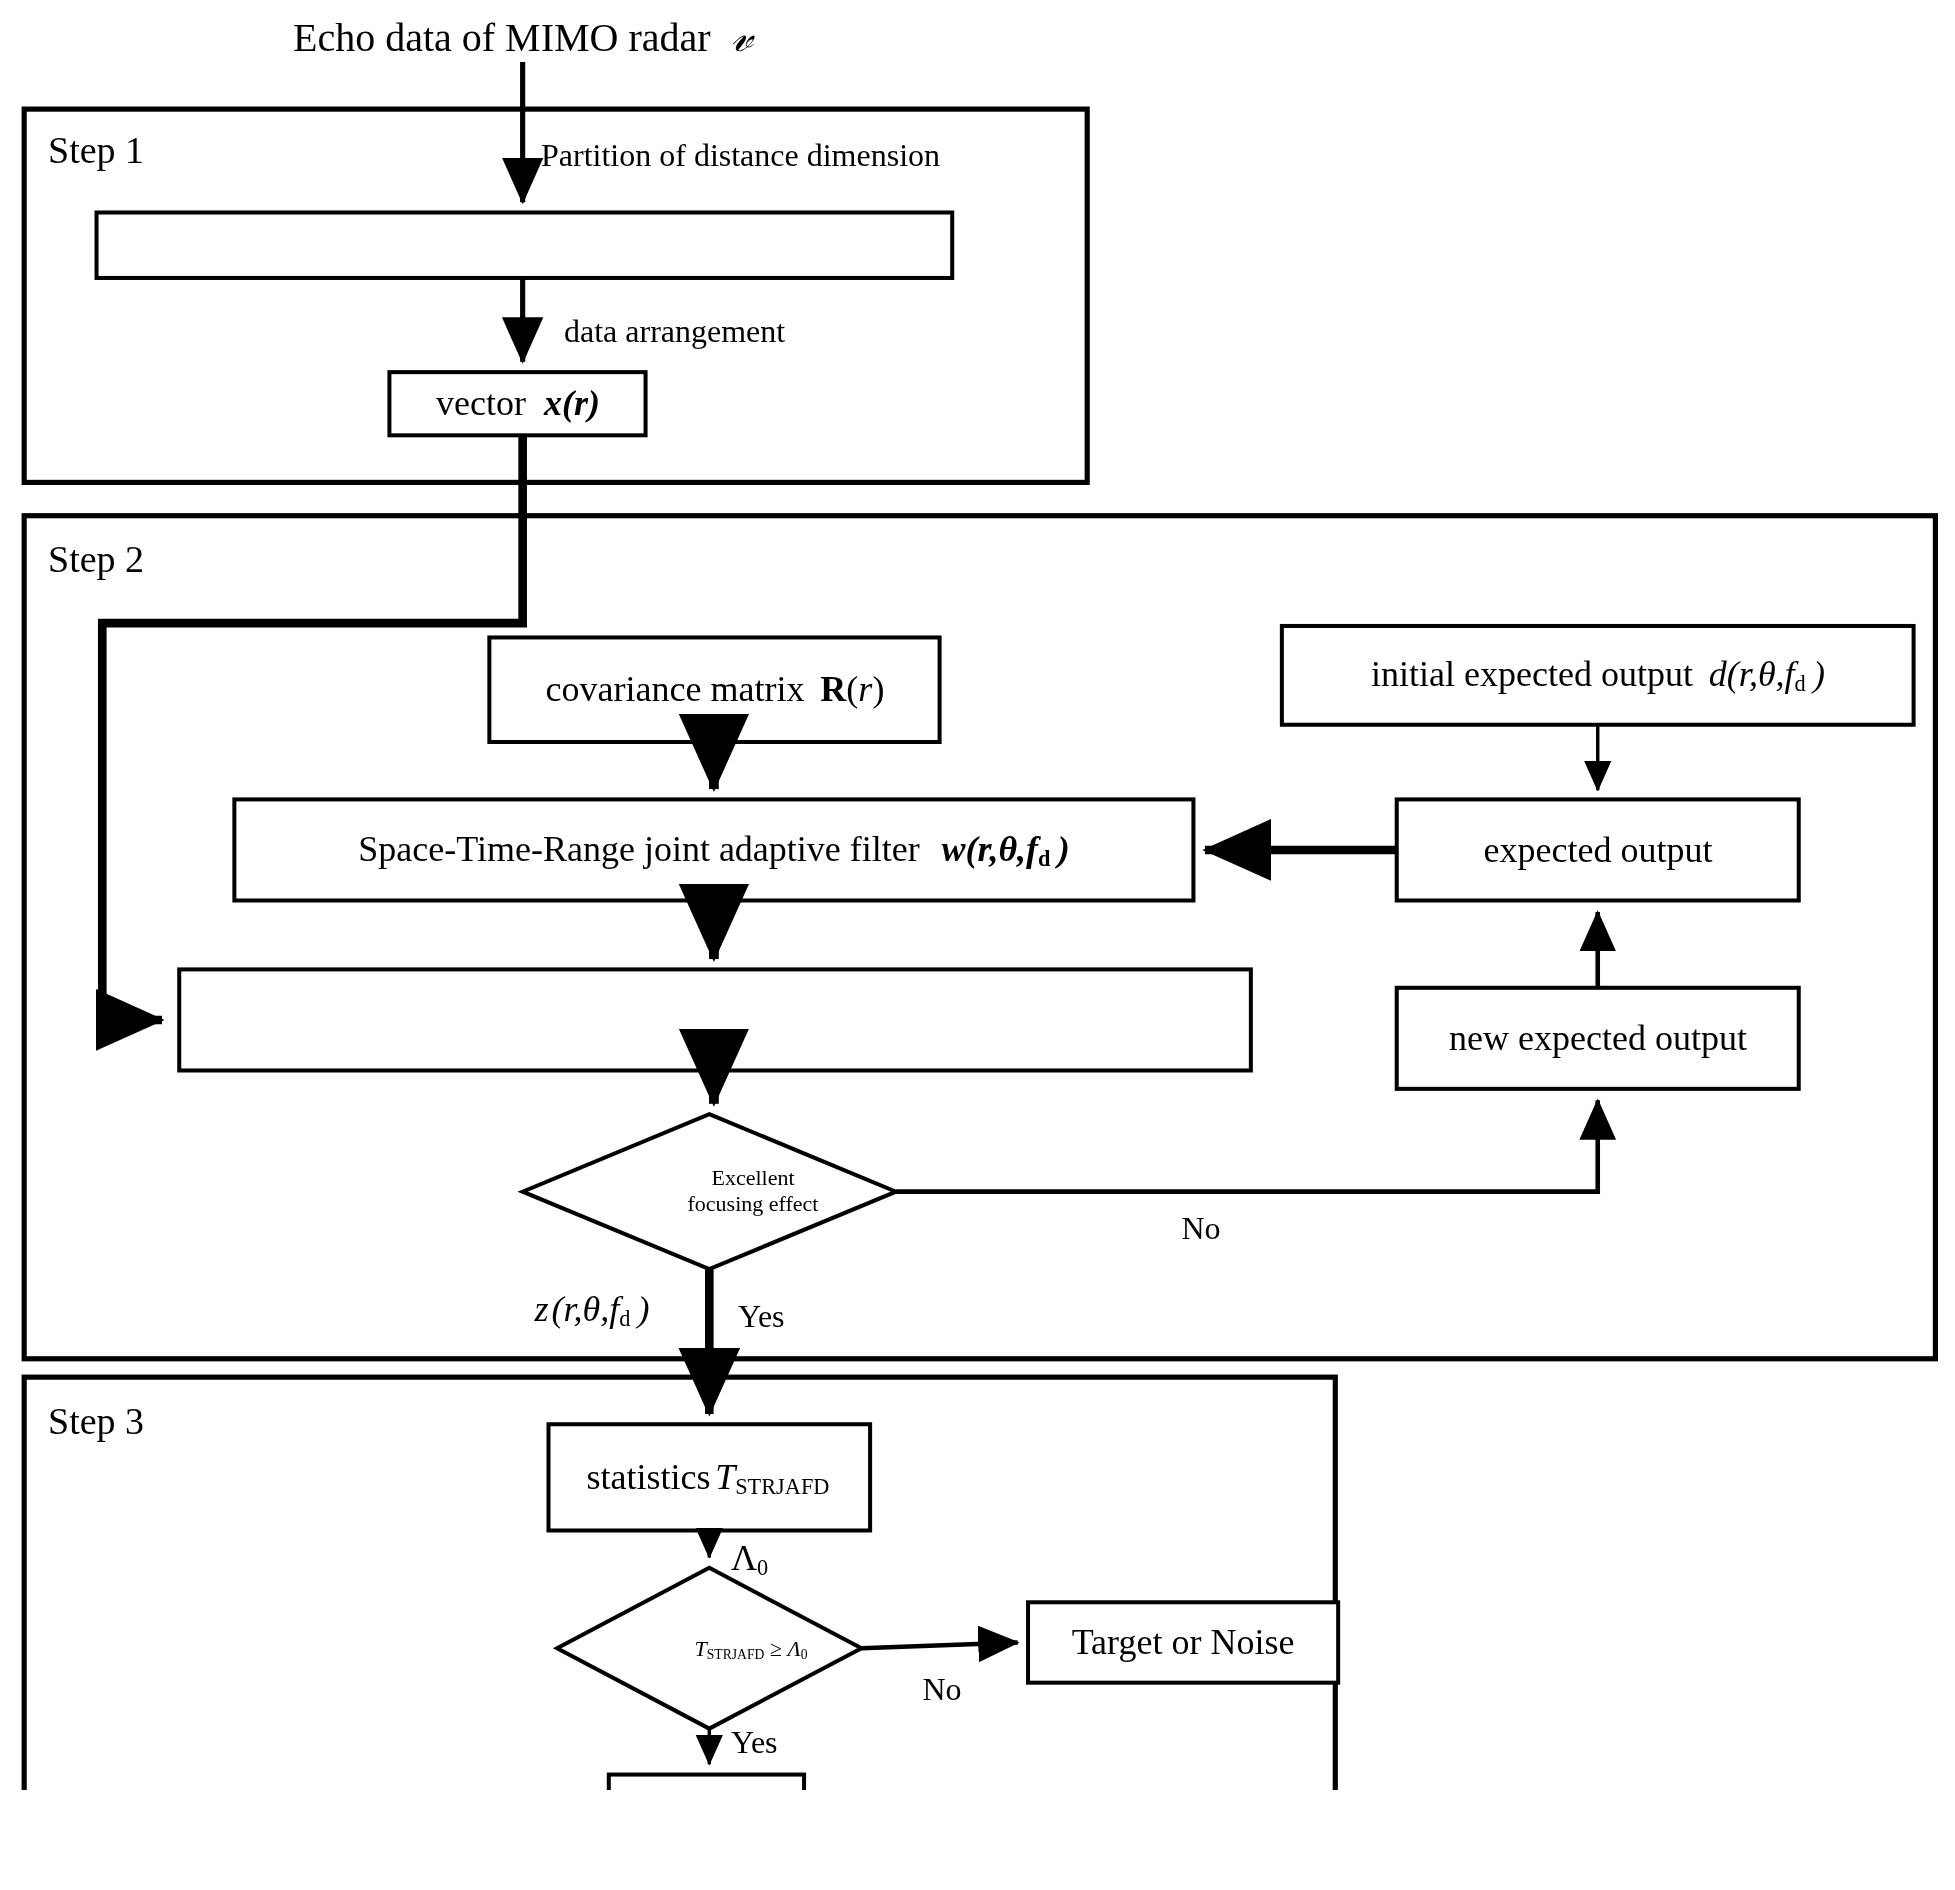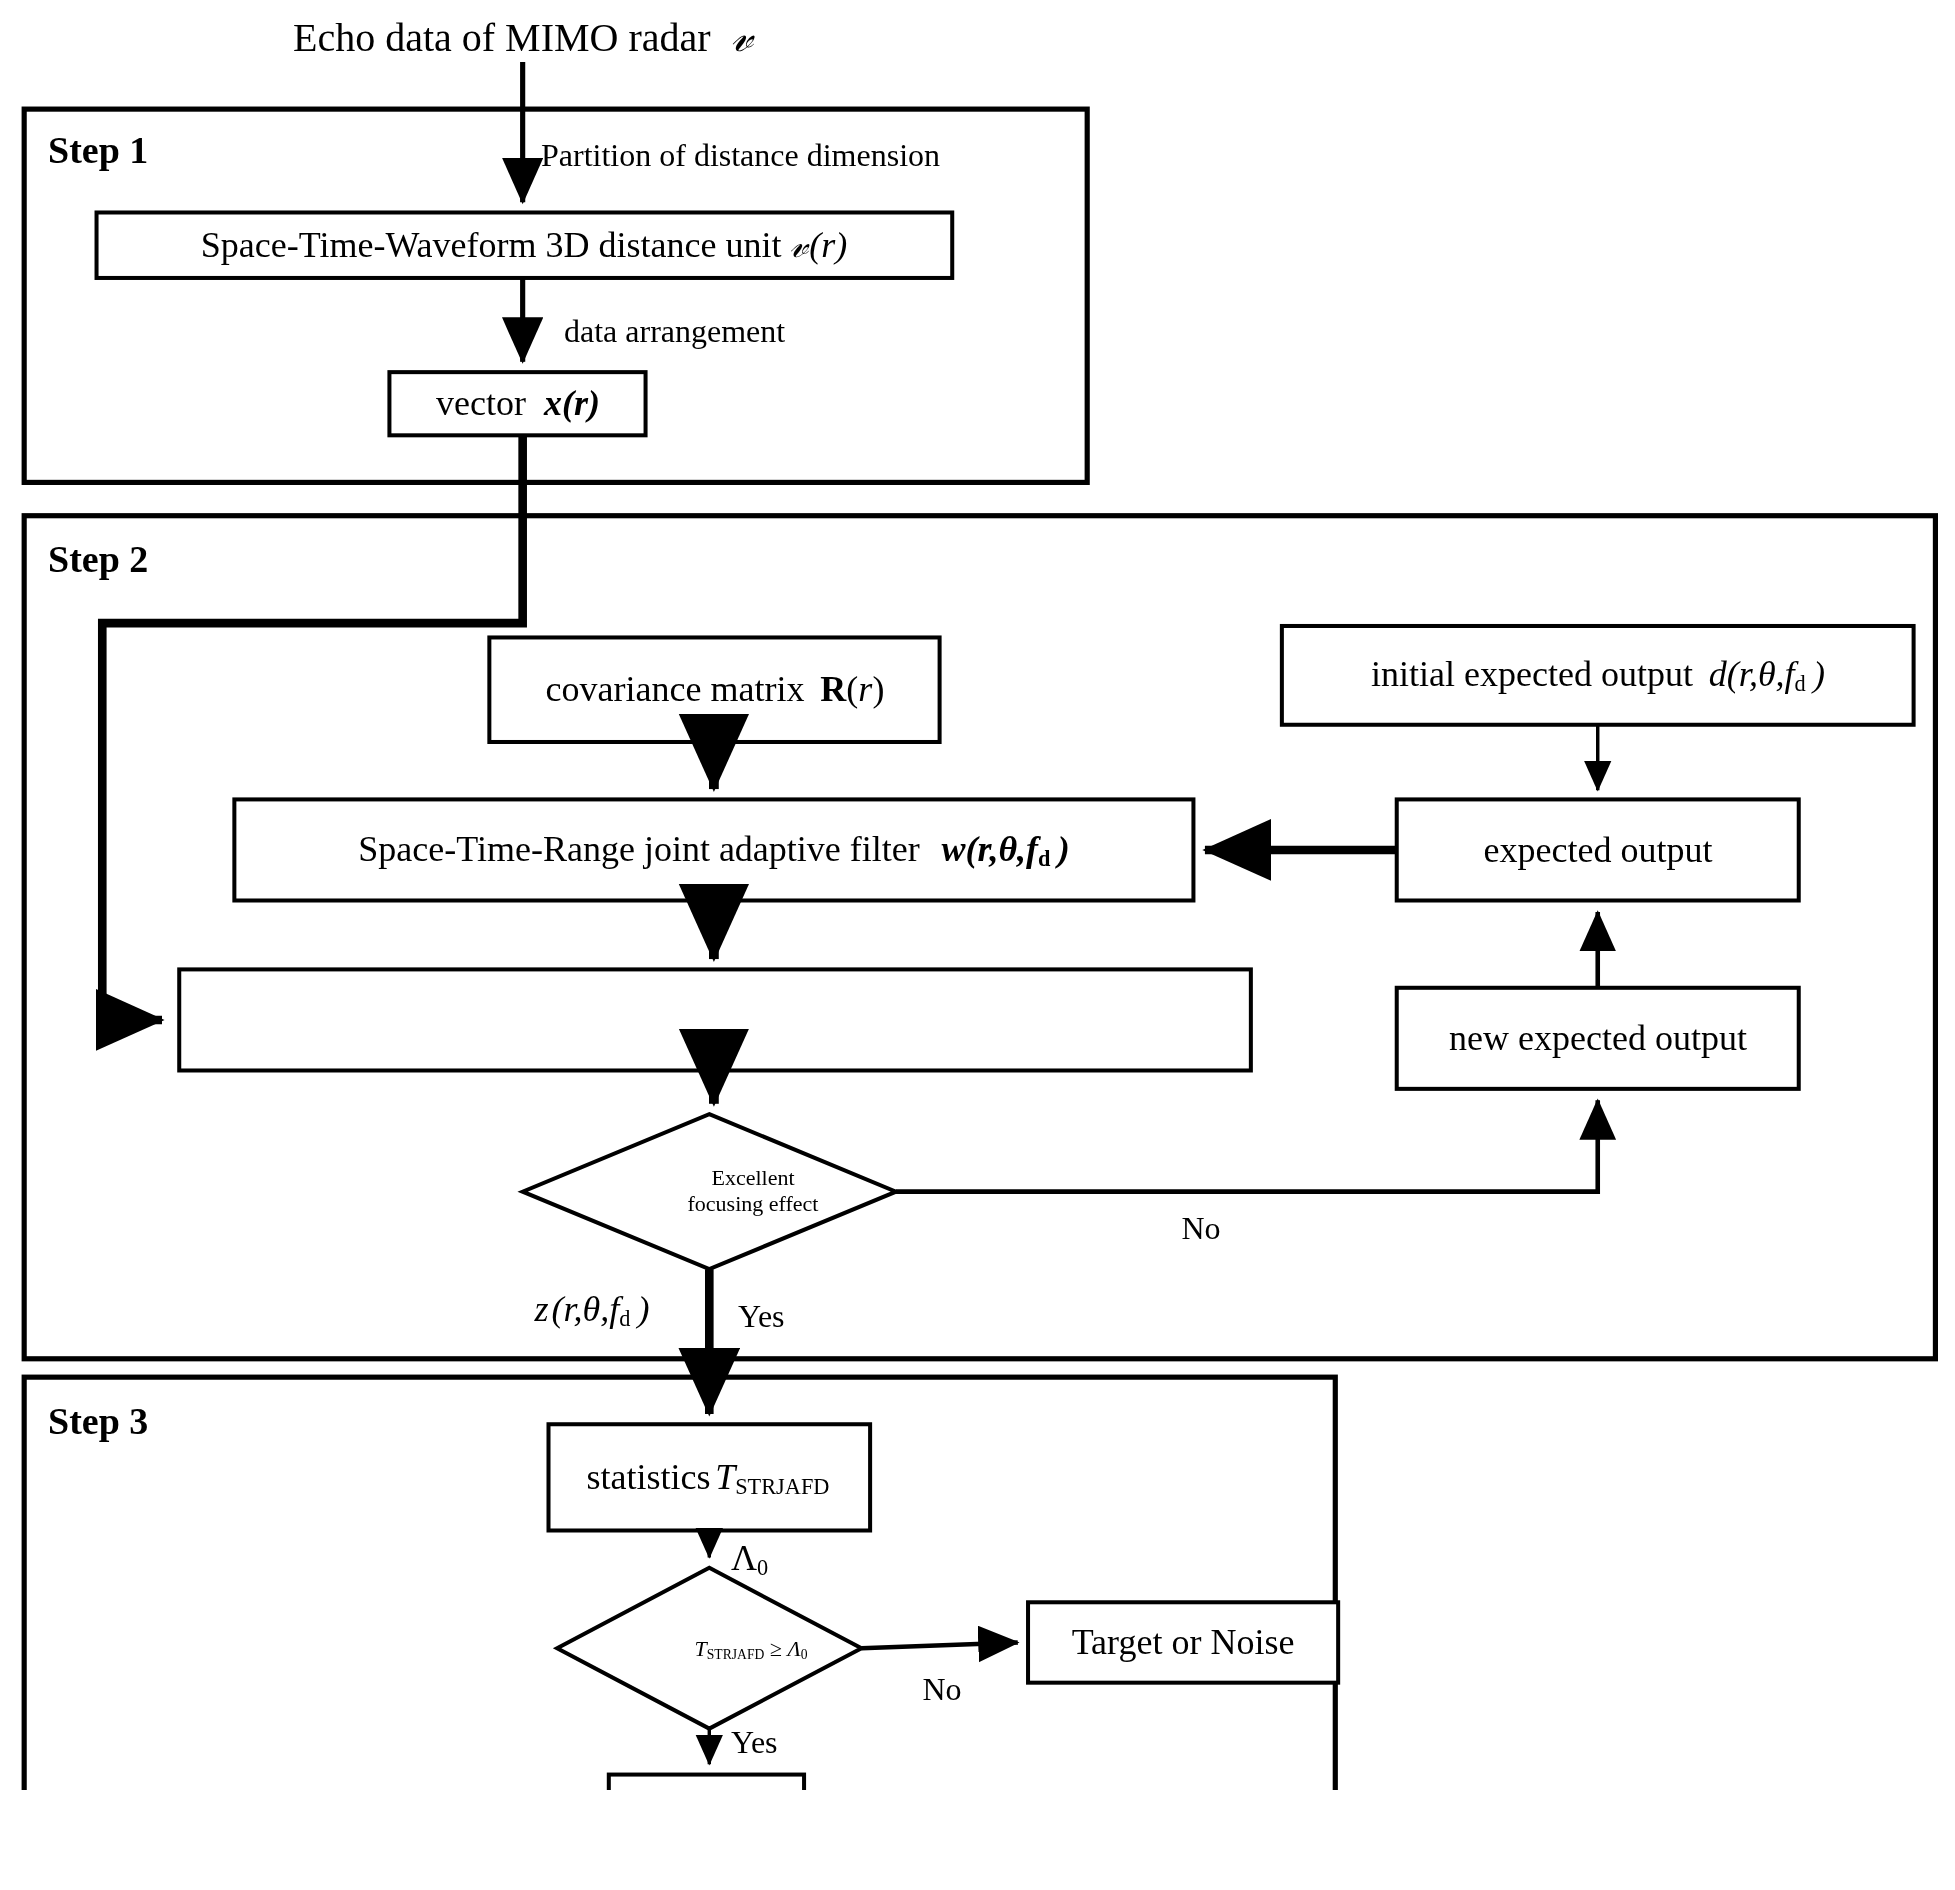--- a/index.html
+++ b/index.html
@@ -33,21 +33,21 @@
     transform: translate(-50%, -50%);
     text-align: center;
   }
   .lft {
     transform: translate(0, -50%);
     text-align: right;
   }
   .t-title   { font-size: 40px; }
   .t-box     { font-size: 36px; }
   .t-edge    { font-size: 32px; }
-  .t-step    { font-size: 38px; font-weight: bold; }
+  .t-step    { font-size: 38px; font-weight: normal; }
   .t-diam    { font-size: 22px; margin-left: 44px; }
   .mi  { font-style: italic; }
   .mb  { font-weight: bold; }
   .cal { font-family: "DejaVu Serif", serif; font-style: italic; }
   sub {
     font-size: 0.62em;
     vertical-align: -0.22em;
     font-style: normal;
   }
   .two-line { line-height: 1.18; }
@@ -119,23 +119,20 @@
     <span>Echo data of MIMO radar</span>
     <span class="cal" style="font-size:1.12em; padding-left:10.3px;">𝓋</span>
   </div>
 
   <div class="lbl t-step" style="left:48px; top:131px;">Step 1</div>
   <div class="lbl t-step" style="left:48px; top:540px;">Step 2</div>
   <div class="lbl t-step" style="left:48px; top:1402px;">Step 3</div>
 
   <div class="lbl t-edge lft" style="left:541px; top:156px;">Partition of distance dimension</div>
 
-  <div class="lbl t-box ctr" style="left:524px; top:245px;">
-    <span>Space-Time-Waveform 3D distance unit</span><span class="cal" style="font-size:1.05em; padding-left:8px;">𝓋</span><span class="mi" style="padding-left:1.1px;">(<span style="font-style:italic">r</span>)</span>
-  </div>
 
   <div class="lbl t-edge lft" style="left:564px; top:332px;">data arrangement</div>
 
   <div class="lbl t-box ctr" style="left:518px; top:404px;">
     <span>vector</span>
     <span class="mi mb" style="padding-left:9.2px;"><i>x</i>(<i>r</i>)</span>
   </div>
 
   <div class="lbl t-box ctr" style="left:715px; top:690px;">
     <span>covariance matrix</span>

